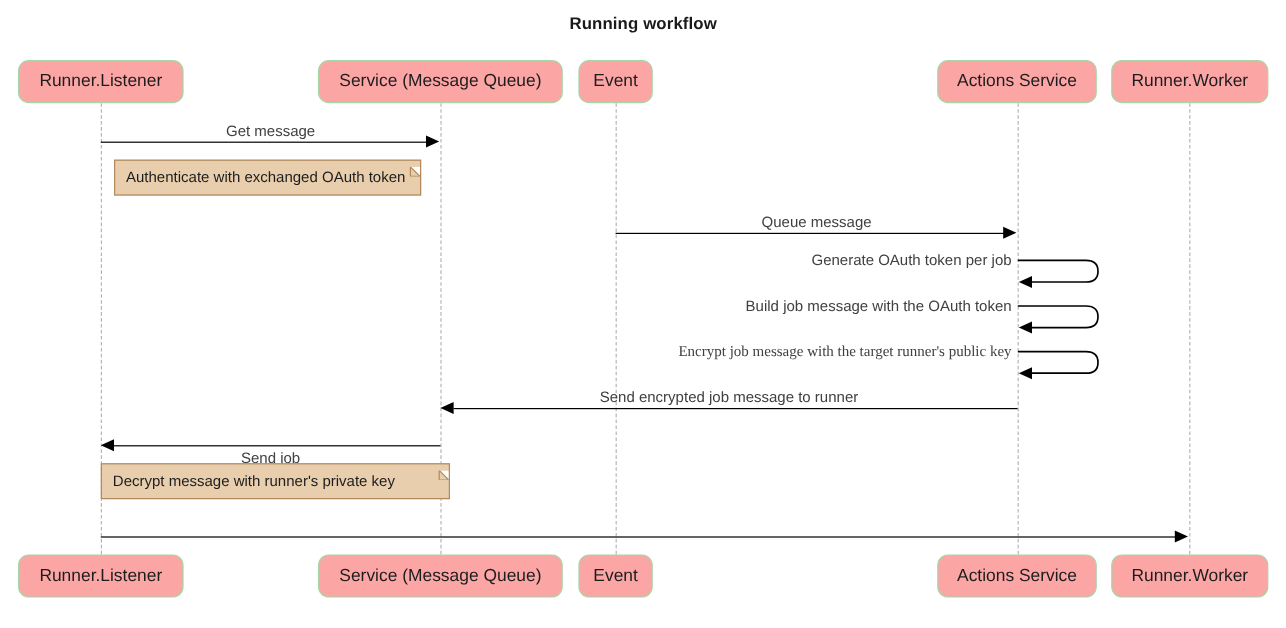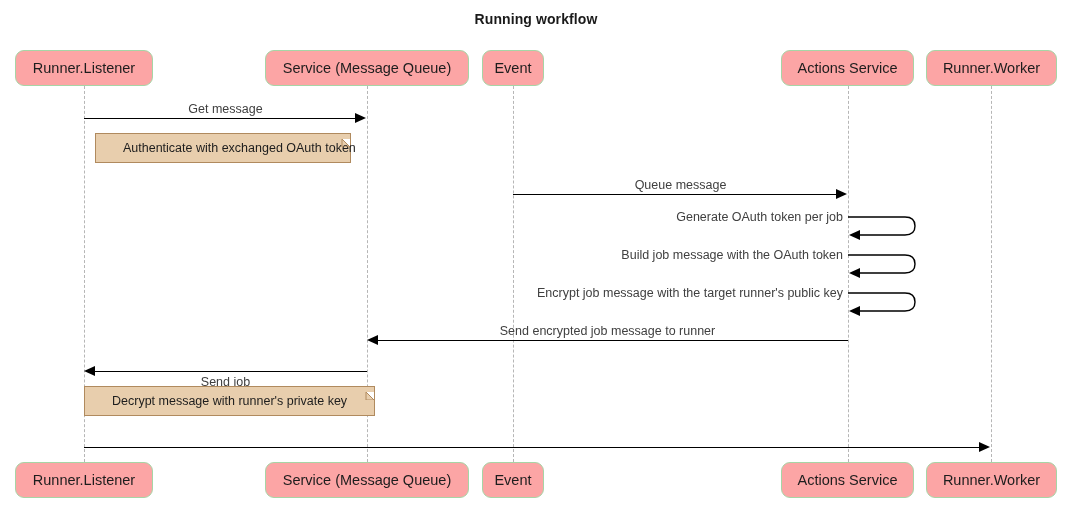--- a/index.html
+++ b/index.html
@@ -51,21 +51,21 @@
   }
   .note {
     position: absolute;
     box-sizing: border-box;
     background: #e8cead;
     border: 1px solid #b08a5e;
     height: 30px;
     line-height: 28px;
     font-size: 12.5px;
     color: #1d1d1d;
-    padding-left: 27px;
+    padding-left: 9px;
     white-space: nowrap;
   }
   .note-fold-line {
     position: absolute;
     top: 0;
     right: 0;
     width: 13px;
     height: 13px;
     overflow: hidden;
   }
@@ -157,21 +157,21 @@
   </div>
 
   <div class="msg-label" style="left:548px; top:248px; width:295px; text-align:right;">Build job message with the OAuth token</div>
   <div class="selfloop" style="left:848px; top:248px;">
     <svg width="80" height="34" viewBox="0 0 80 34">
       <path d="M0,7 L57,7 Q67,7 67,16 Q67,25 57,25 L12,25" fill="none" stroke="#000000" stroke-width="1.4"></path>
       <polygon points="12,20 12,30 1,25" fill="#000000"></polygon>
     </svg>
   </div>
 
-  <div class="msg-label" style="left:468px; top:286px; width:375px; text-align:right;">Encrypt job message with the target runner's public key</div>
+  <div class="msg-label" style="left:468px; top:286px; width:375px; text-align:right;font-family:Liberation Serif, serif;">Encrypt job message with the target runner's public key</div>
   <div class="selfloop" style="left:848px; top:286px;">
     <svg width="80" height="34" viewBox="0 0 80 34">
       <path d="M0,7 L57,7 Q67,7 67,16 Q67,25 57,25 L12,25" fill="none" stroke="#000000" stroke-width="1.4"></path>
       <polygon points="12,20 12,30 1,25" fill="#000000"></polygon>
     </svg>
   </div>
 
   <div class="msg-label" style="left:367px; top:324px; width:481px;">Send encrypted job message to runner</div>
   <div class="msg-line" style="left:378px; top:340px; width:470px;"></div>
   <div class="arrowhead-left" style="left:367px; top:335px;"></div>

